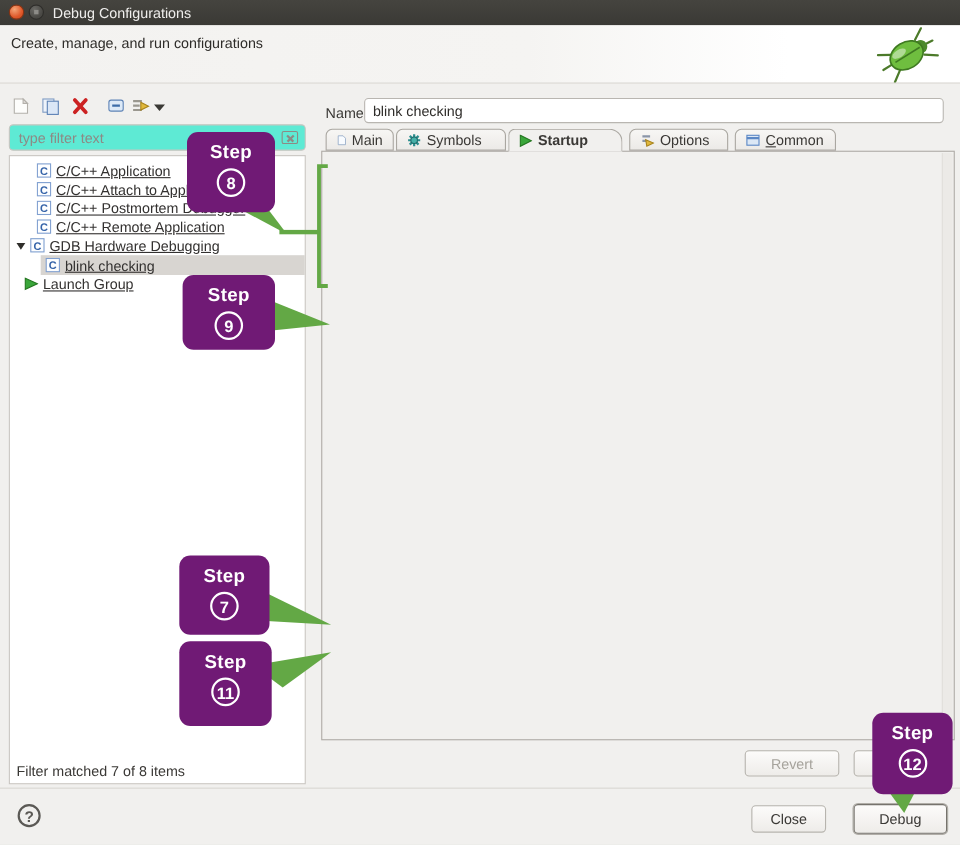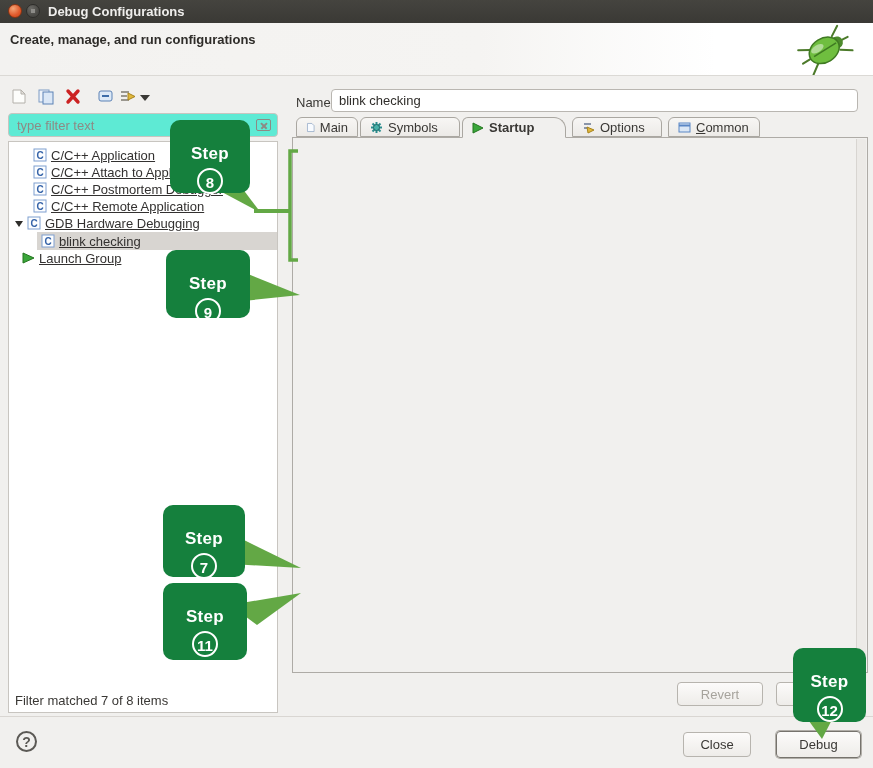--- a/index.html
+++ b/index.html
@@ -9,26 +9,26 @@
     background:#f1f0ee; font-family:"Liberation Sans", sans-serif;
     font-size:13px; color:#3a3835;
   }
   
   .titlebar { position:absolute; left:0; top:0; width:873px; height:23px;
     background:linear-gradient(#45443f,#3a3935); }
   .wbtn { position:absolute; top:4px; width:14px; height:14px; border-radius:50%; }
   .wbtn.close { left:8px; background:radial-gradient(circle at 35% 30%, #f4a577, #e0582a 60%, #c84a1e); border:1px solid #8a3413; }
   .wbtn.min { left:26px; background:radial-gradient(circle at 35% 30%, #6b6a66, #4a4945 65%); border:1px solid #2e2d2a; }
   .wbtn.min::after { content:""; position:absolute; left:4px; top:4px; width:4px; height:4px; background:#8d8c88; }
-  .wtitle { position:absolute; left:48px; top:4px; font-weight:bold; font-size:13px; color:#efeeec; }
+  .wtitle { position:absolute; left:48px; top:4px; font-weight:normal; font-size:13px; color:#efeeec; }
   
   .banner { position:absolute; left:0; top:23px; width:873px; height:53px;
     background:linear-gradient(to right,#f3f2f0 0%, #f5f4f2 55%, #ffffff 82%);
     border-bottom:1px solid #dbd9d5; }
-  .banner-title { position:absolute; left:10px; top:9px; font-weight:bold; font-size:13px; color:#2e2c29; }
+  .banner-title { position:absolute; left:10px; top:9px; font-weight:normal; font-size:13px; color:#2e2c29; }
   .bug { position:absolute; right:12px; top:0px; }
   
   .ticon { position:absolute; top:88px; width:18px; height:17px; }
   .caret-down { position:absolute; top:95px; width:0; height:0;
     border-left:5px solid transparent; border-right:5px solid transparent; border-top:6px solid #3a3935; }
   
   .filter-box { position:absolute; left:8px; top:113px; width:270px; height:24px;
     background:#5eead4; border:1px solid #c8c5c0; border-radius:4px; }
   .filter-box input { position:absolute; left:8px; top:2px; width:225px; height:18px; border:none; outline:none;
     font-family:"Liberation Sans",sans-serif; font-size:13px; color:#3a3835; background:transparent; }
@@ -95,22 +95,22 @@
   .btn { position:absolute; border:1px solid #b7b4ae; border-radius:4px;
     background:linear-gradient(#fcfbfa,#eeece9); font-size:13px; color:#3a3835;
     display:flex; align-items:center; justify-content:center; }
   .btn.dis { color:#a6a39c; }
   .btn.focusdef { border:1px solid #76736d; box-shadow:0 0 0 1px #b0ada7; }
   .hsep { position:absolute; left:0; top:716px; width:873px; height:1px; background:#d9d6d2; }
   .help { position:absolute; left:16px; top:731px; width:21px; height:21px; border-radius:50%;
     border:2px solid #5b5955; color:#5b5955; font-size:14px; font-weight:bold;
     display:flex; align-items:center; justify-content:center; }
   
-  .callout { position:absolute; background:#15803d; border-radius:10px; color:#fff;
-    text-align:center; z-index:10; padding-top:24px; }
+  .callout { position:absolute; background:#701a75; border-radius:10px; color:#fff;
+    text-align:center; z-index:10; padding-top:9px; }
   .callout .st { font-size:17px; font-weight:bold; letter-spacing:.3px; }
   .callout .num { margin:4px auto 0; width:26px; height:26px; border:2px solid #fff;
     border-radius:50%; font-size:15px; line-height:25px; font-weight:bold; }
   #tails { position:absolute; left:0; top:0; z-index:9; pointer-events:none; }
 </style>
 </head>
 <body>
 
 <div id="win">
 

